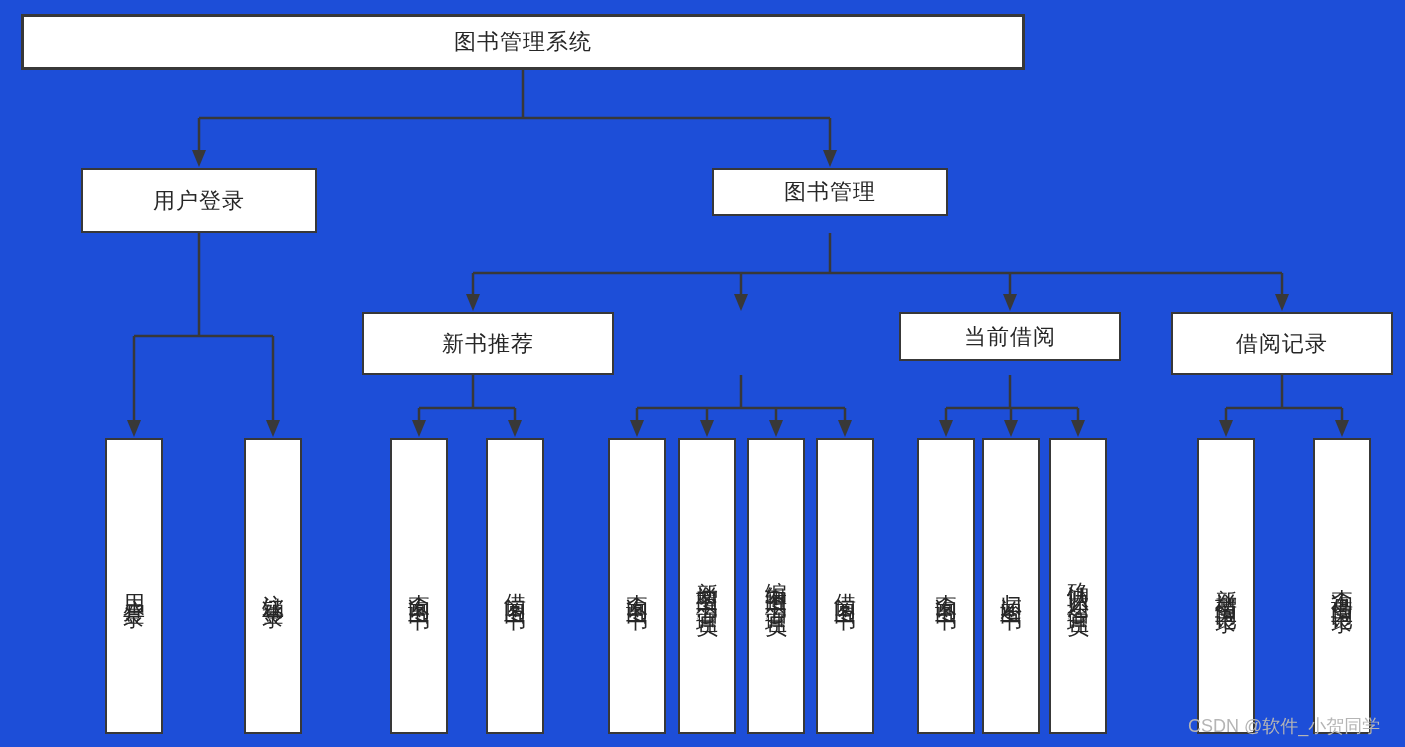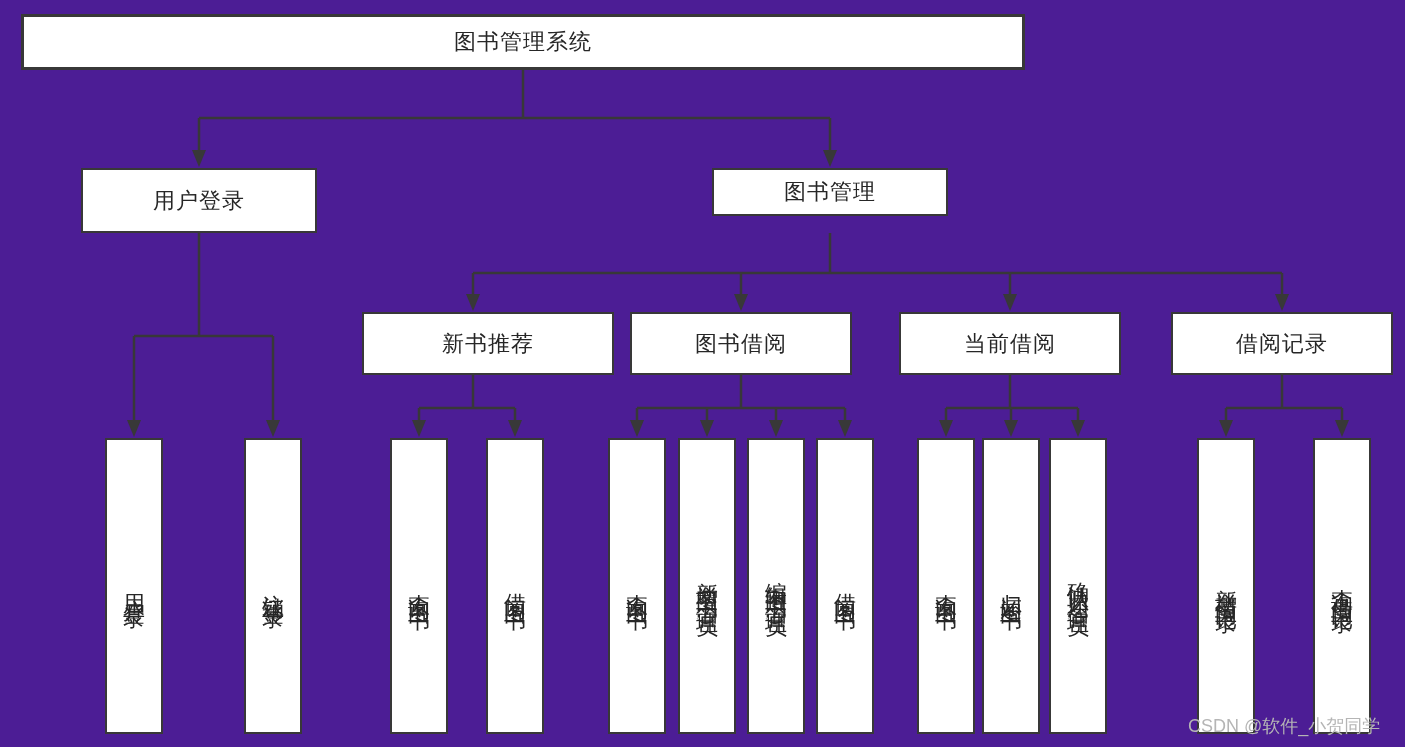--- a/index.html
+++ b/index.html
@@ -5,21 +5,21 @@
   html, body {
     margin: 0;
     padding: 0;
     background: #ffffff;
     font-family: "Liberation Sans", sans-serif;
   }
   .canvas {
     position: relative;
     width: 1405px;
     height: 747px;
-    background: #4c1d95;
+    background: #1d4ed8;
     overflow: hidden;
   }
   .connectors {
     position: absolute;
     left: 0;
     top: 0;
     z-index: 1;
   }
   .node {
     position: absolute;
@@ -117,24 +117,21 @@
   <div class="node" style="left:81px; top:168px; width:236px; height:65px;">
     <span class="hlabel">用户登录</span>
   </div>
   <div class="node" style="left:712px; top:168px; width:236px; height:48px;">
     <span class="hlabel">图书管理</span>
   </div>
 
   <div class="node" style="left:362px; top:312px; width:252px; height:63px;">
     <span class="hlabel">新书推荐</span>
   </div>
-  <div class="node" style="left:630px; top:312px; width:222px; height:63px;">
-    <span class="hlabel">图书借阅</span>
-  </div>
-  <div class="node" style="left:899px; top:312px; width:222px; height:63px;text-align:right;">
+  <div class="node" style="left:899px; top:312px; width:222px; height:49px;text-align:right;">
     <span class="hlabel">当前借阅</span>
   </div>
   <div class="node" style="left:1171px; top:312px; width:222px; height:63px;">
     <span class="hlabel">借阅记录</span>
   </div>
 
   <div class="node leaf" style="left:105px; top:438px; width:58px; height:296px;">
     <span class="vlabel">用户登录</span>
   </div>
   <div class="node leaf" style="left:244px; top:438px; width:58px; height:296px;">

